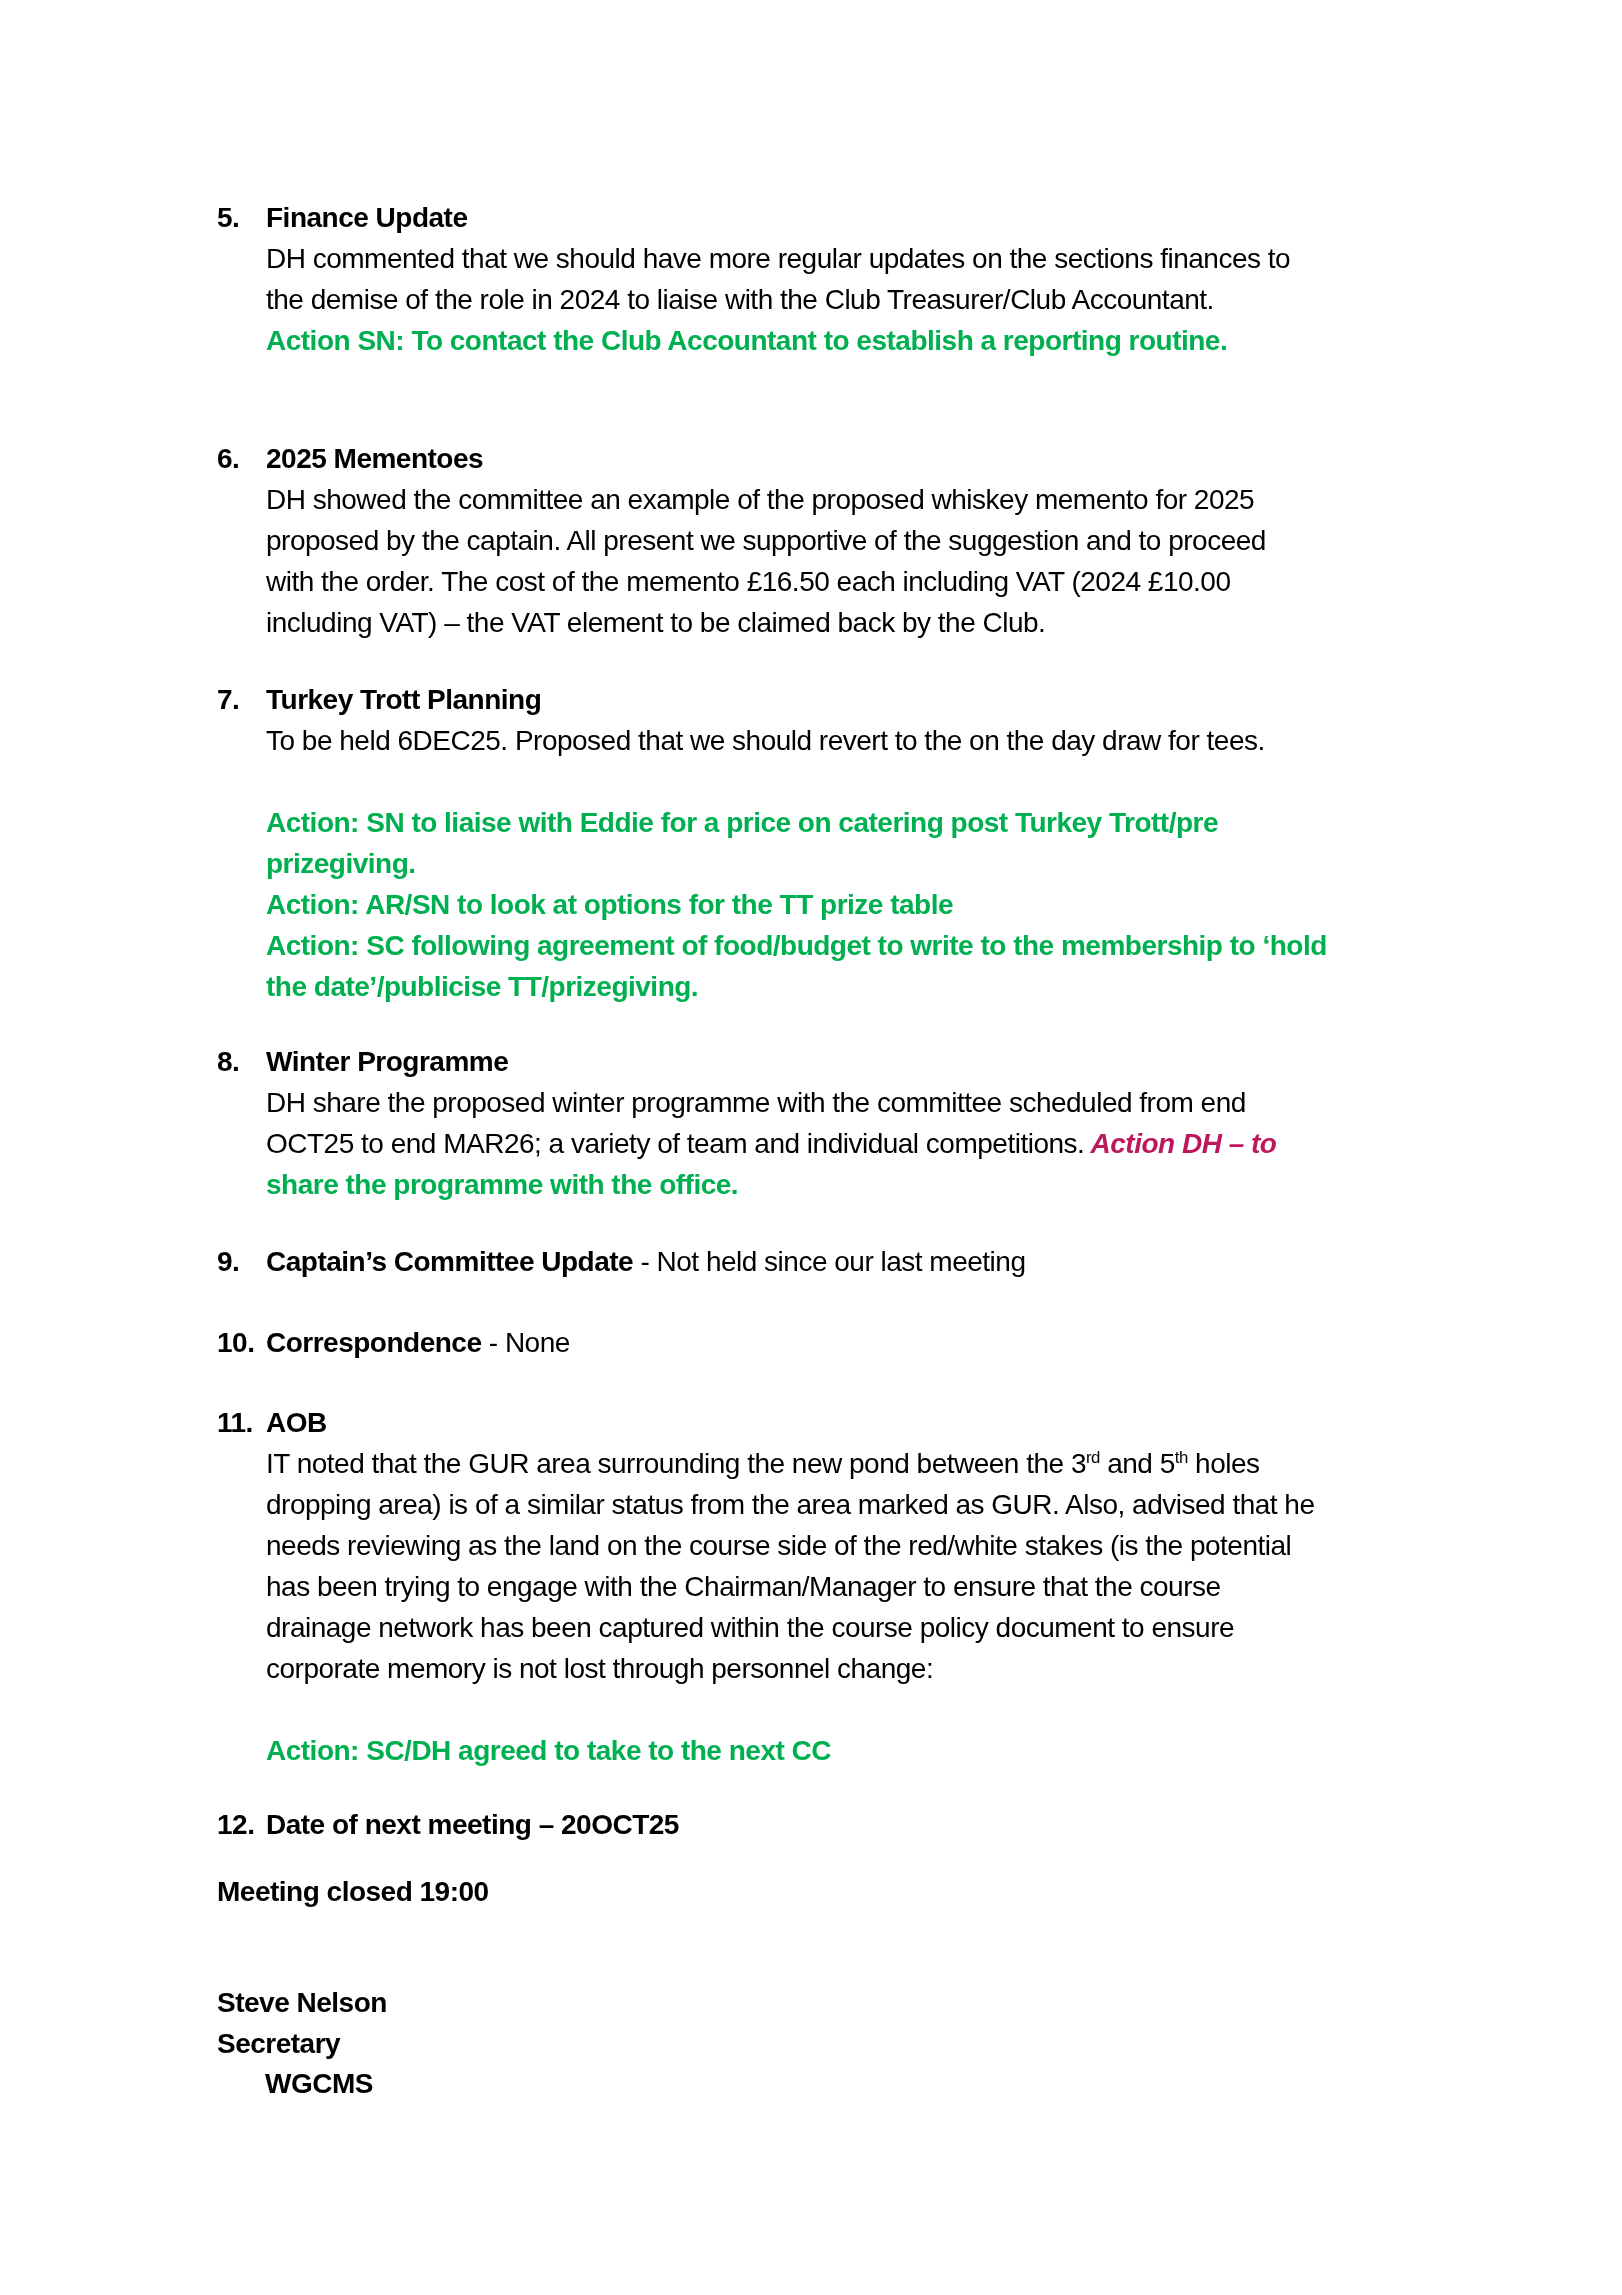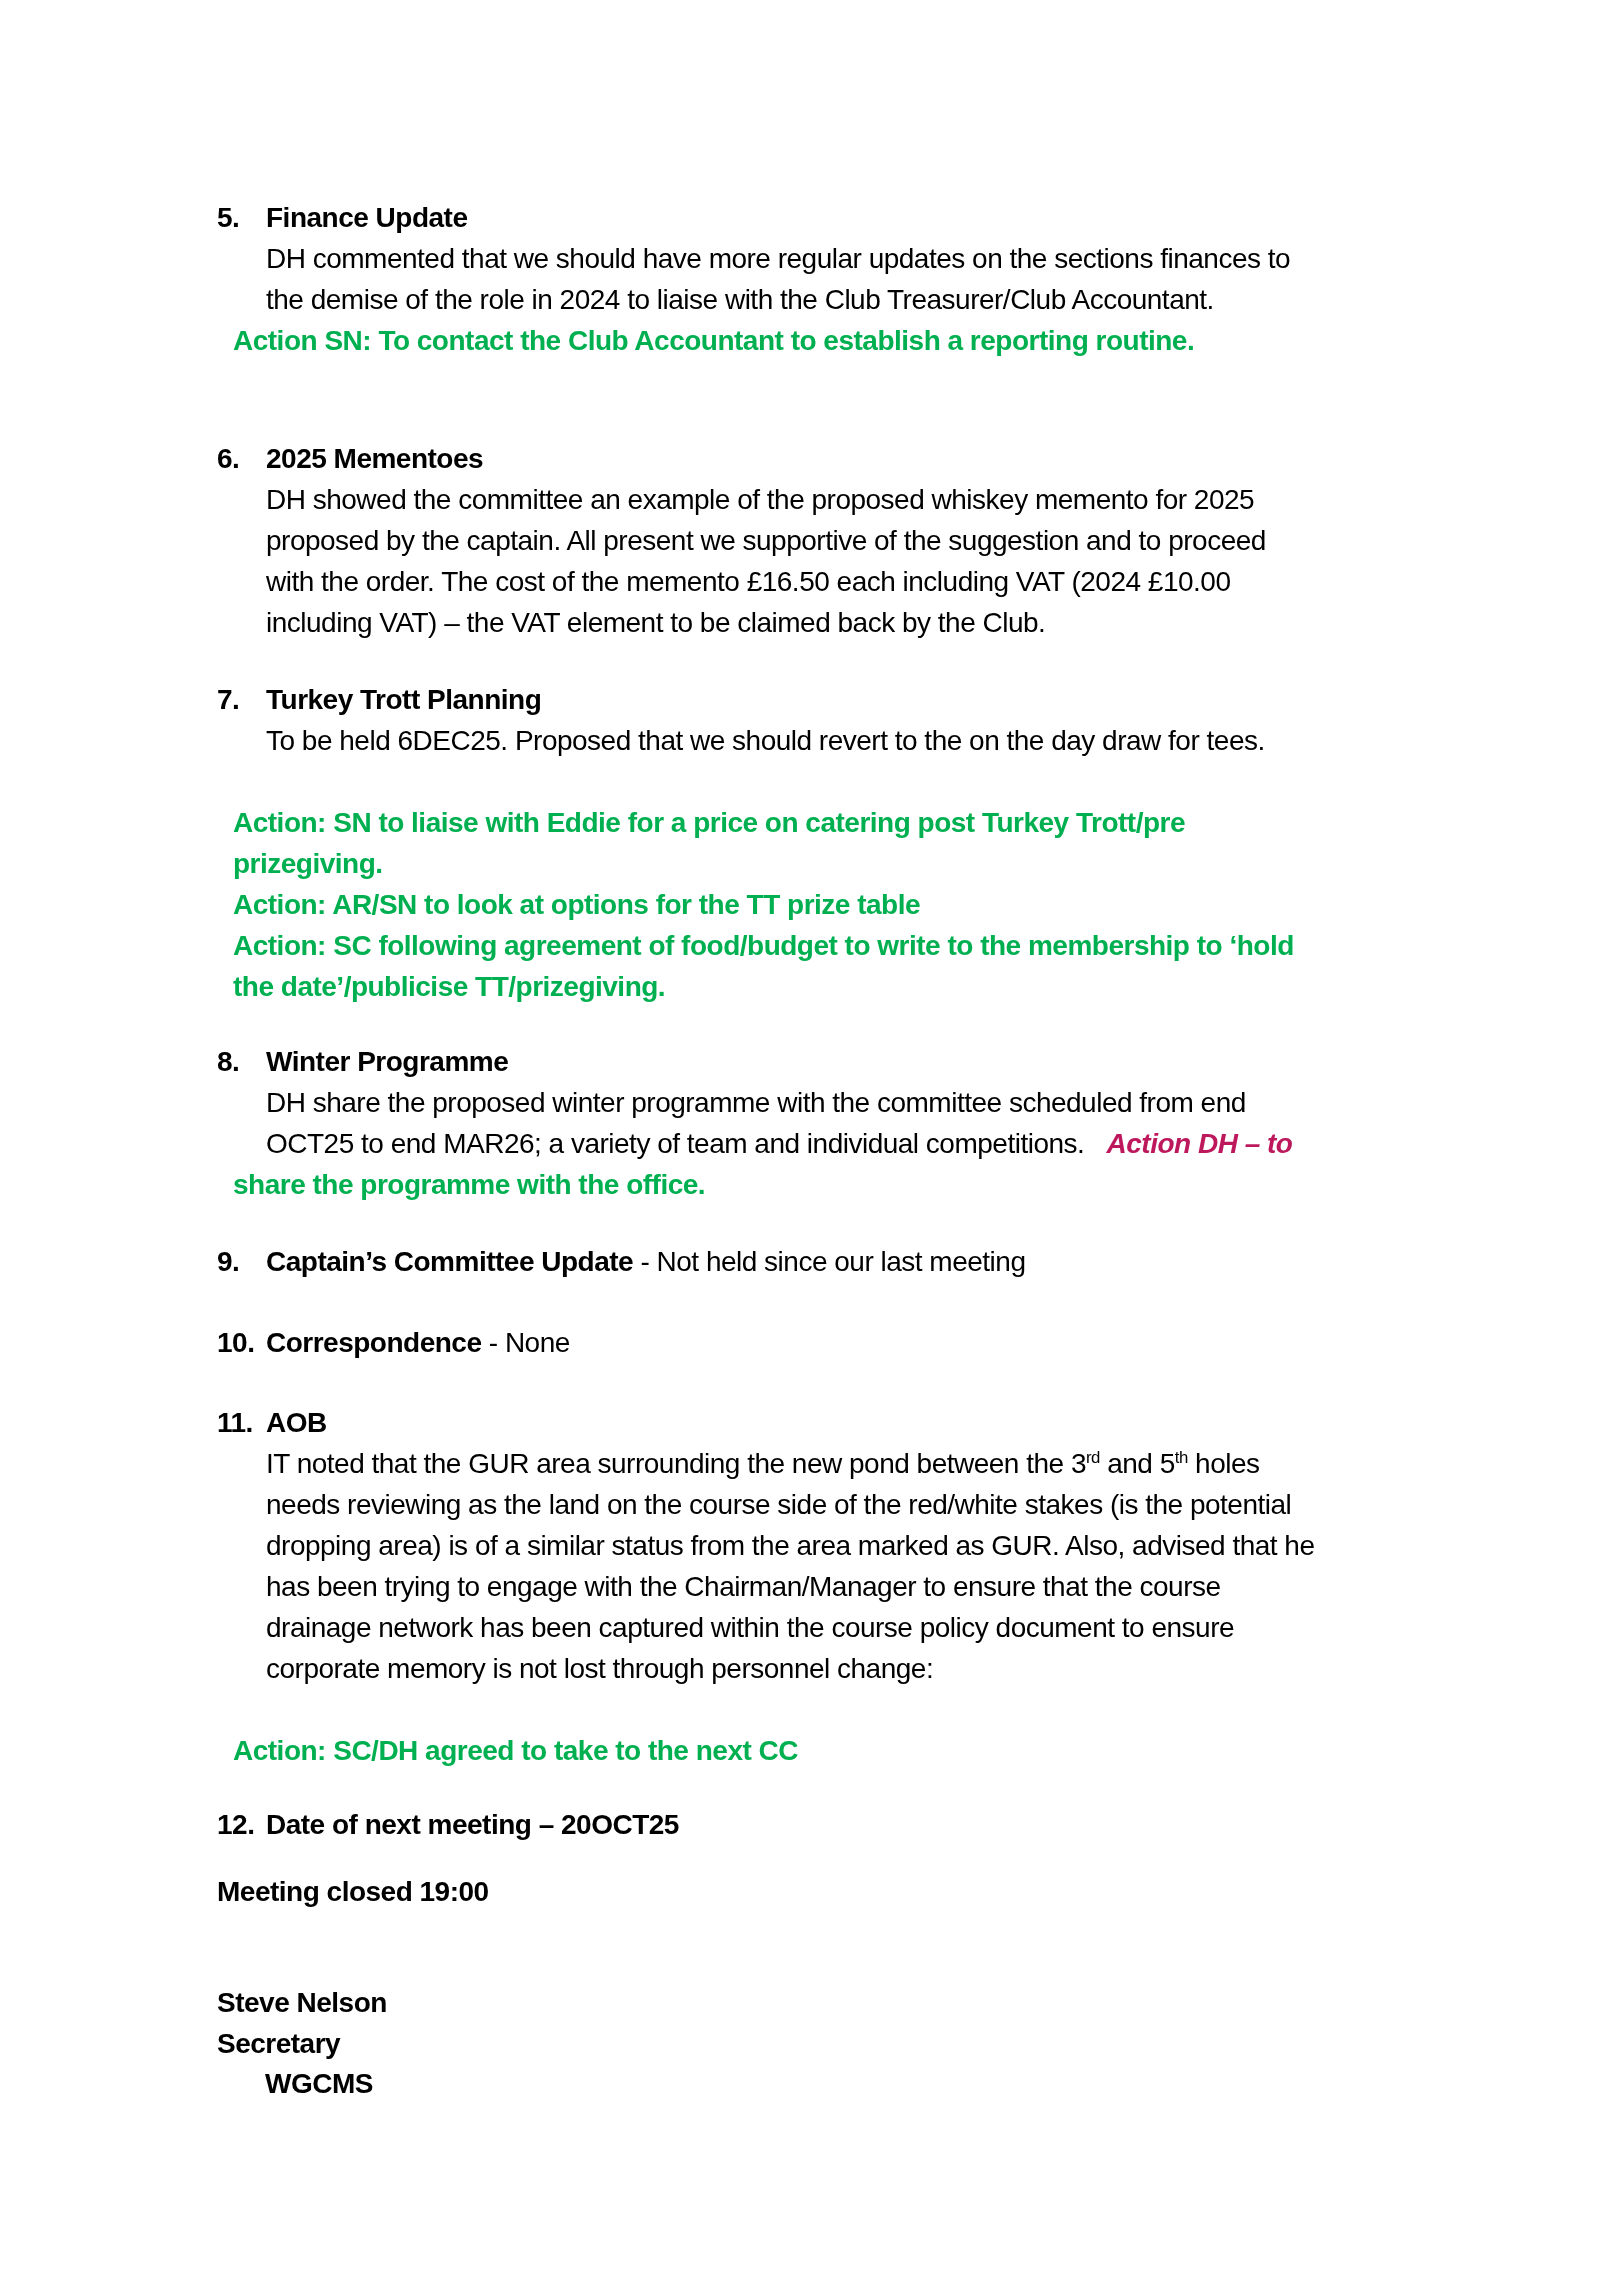--- a/index.html
+++ b/index.html
@@ -6,21 +6,21 @@
   body {
     width: 1623px; height: 2295px; position: relative; overflow: hidden;
     font-family: "Liberation Sans", sans-serif;
     color: #000000;
   }
   .page { position: absolute; left: 0; top: 0; width: 1623px; height: 2295px; }
   .item { position: absolute; left: 217px; width: 1266px; font-size: 28px; line-height: 41px; letter-spacing: -0.5px; }
   .num { position: absolute; left: 0; top: 0; font-weight: bold; }
   .head { margin-left: 49px; font-weight: bold; }
   .body { margin-left: 49px; }
-  .action { color: #00b050; font-weight: bold; margin-left: 16px; }
+  .action { color: #00b050; font-weight: bold; }
   .inline-head { font-weight: bold; }
   .gap { height: 41px; }
   sup { font-size: 60%; line-height: 0; }
   .plain { position: absolute; left: 217px; font-size: 28px; line-height: 41px; font-weight: bold; letter-spacing: -0.5px; }
 </style>
 </head>
 <body>
 
 <div class="page">
 
@@ -68,22 +68,22 @@
 
   <div class="item" style="top:1322px;">
     <span class="num">10.</span>
     <div class="body"><span class="inline-head">Correspondence</span><span> - None</span></div>
   </div>
 
   <div class="item" style="top:1402px;">
     <span class="num">11.</span>
     <div class="head">AOB</div>
     <div class="body"><span>IT noted that the GUR area surrounding the new pond between the 3</span><sup>rd</sup><span> and 5</span><sup>th</sup><span> holes</span></div>
+    <div class="body">dropping area) is of a similar status from the area marked as GUR. Also, advised that he</div>
     <div class="body">needs reviewing as the land on the course side of the red/white stakes (is the potential</div>
-    <div class="body">dropping area) is of a similar status from the area marked as GUR. Also, advised that he</div>
     <div class="body">has been trying to engage with the Chairman/Manager to ensure that the course</div>
     <div class="body">drainage network has been captured within the course policy document to ensure</div>
     <div class="body">corporate memory is not lost through personnel change:</div>
     <div class="gap"></div>
     <div class="body action" style="color: rgb(0, 176, 80);">Action: SC/DH agreed to take to the next CC</div>
   </div>
 
   <div class="item" style="top:1804px;">
     <span class="num">12.</span>
     <div class="head">Date of next meeting – 20OCT25</div>

